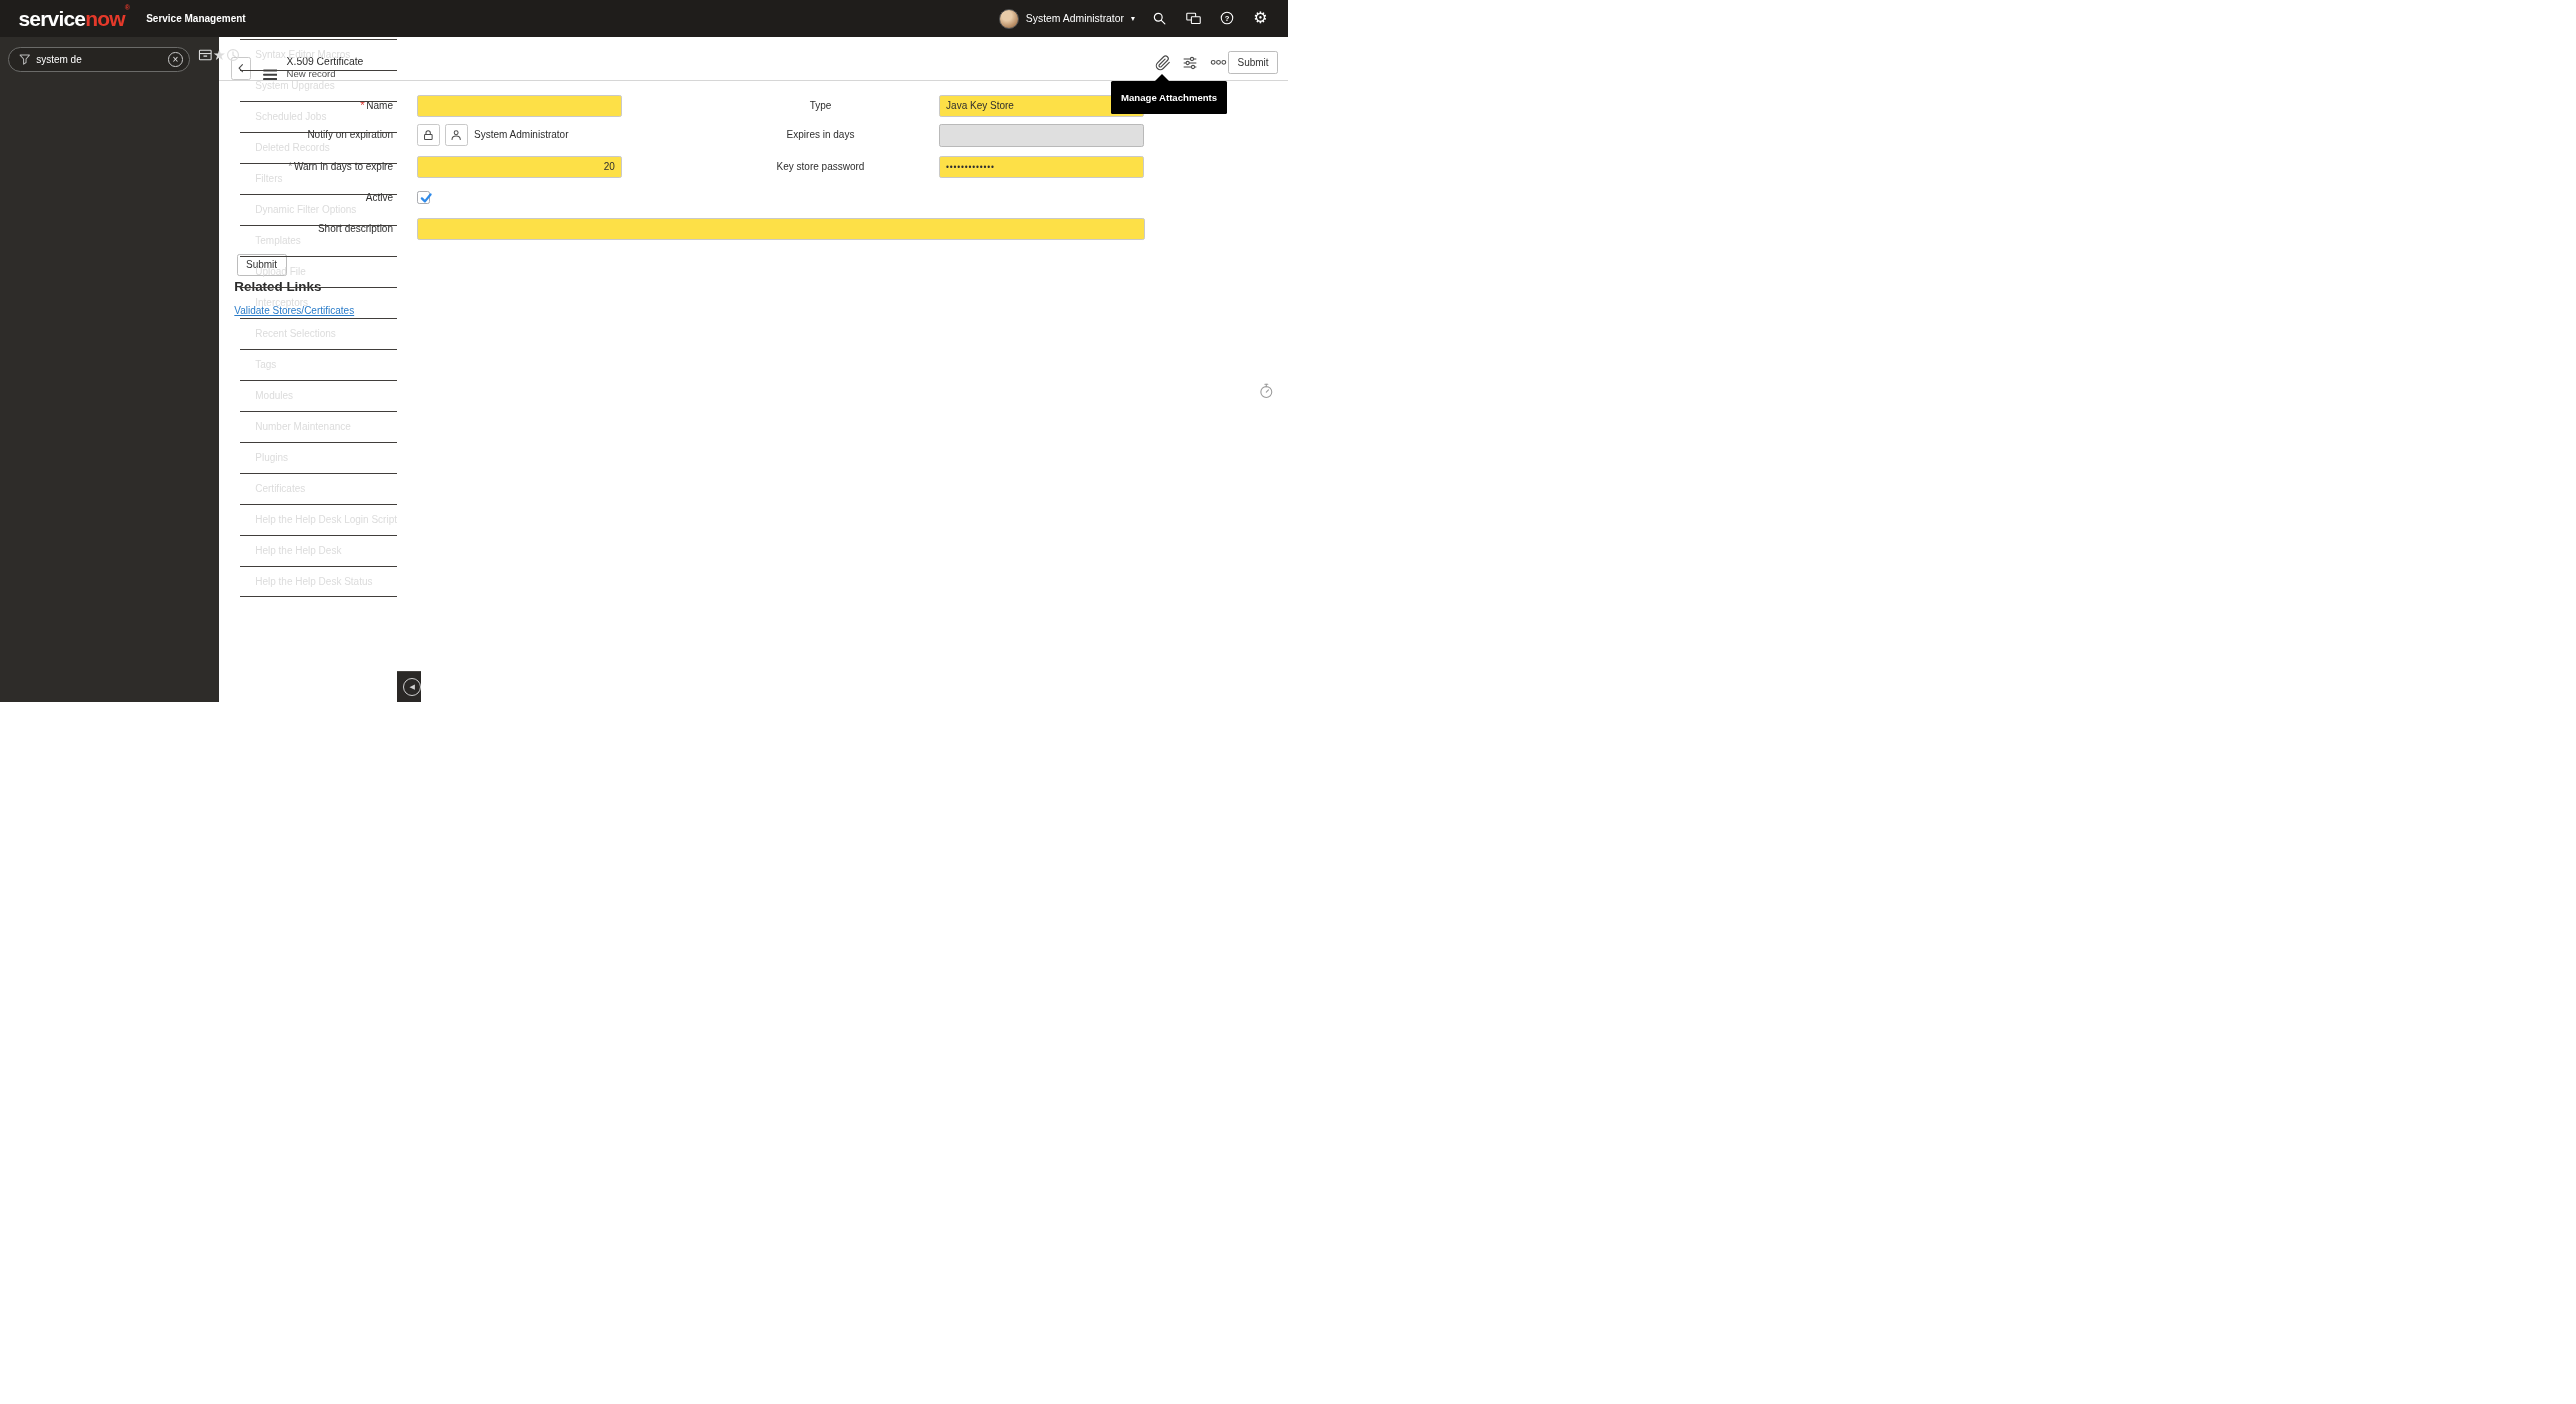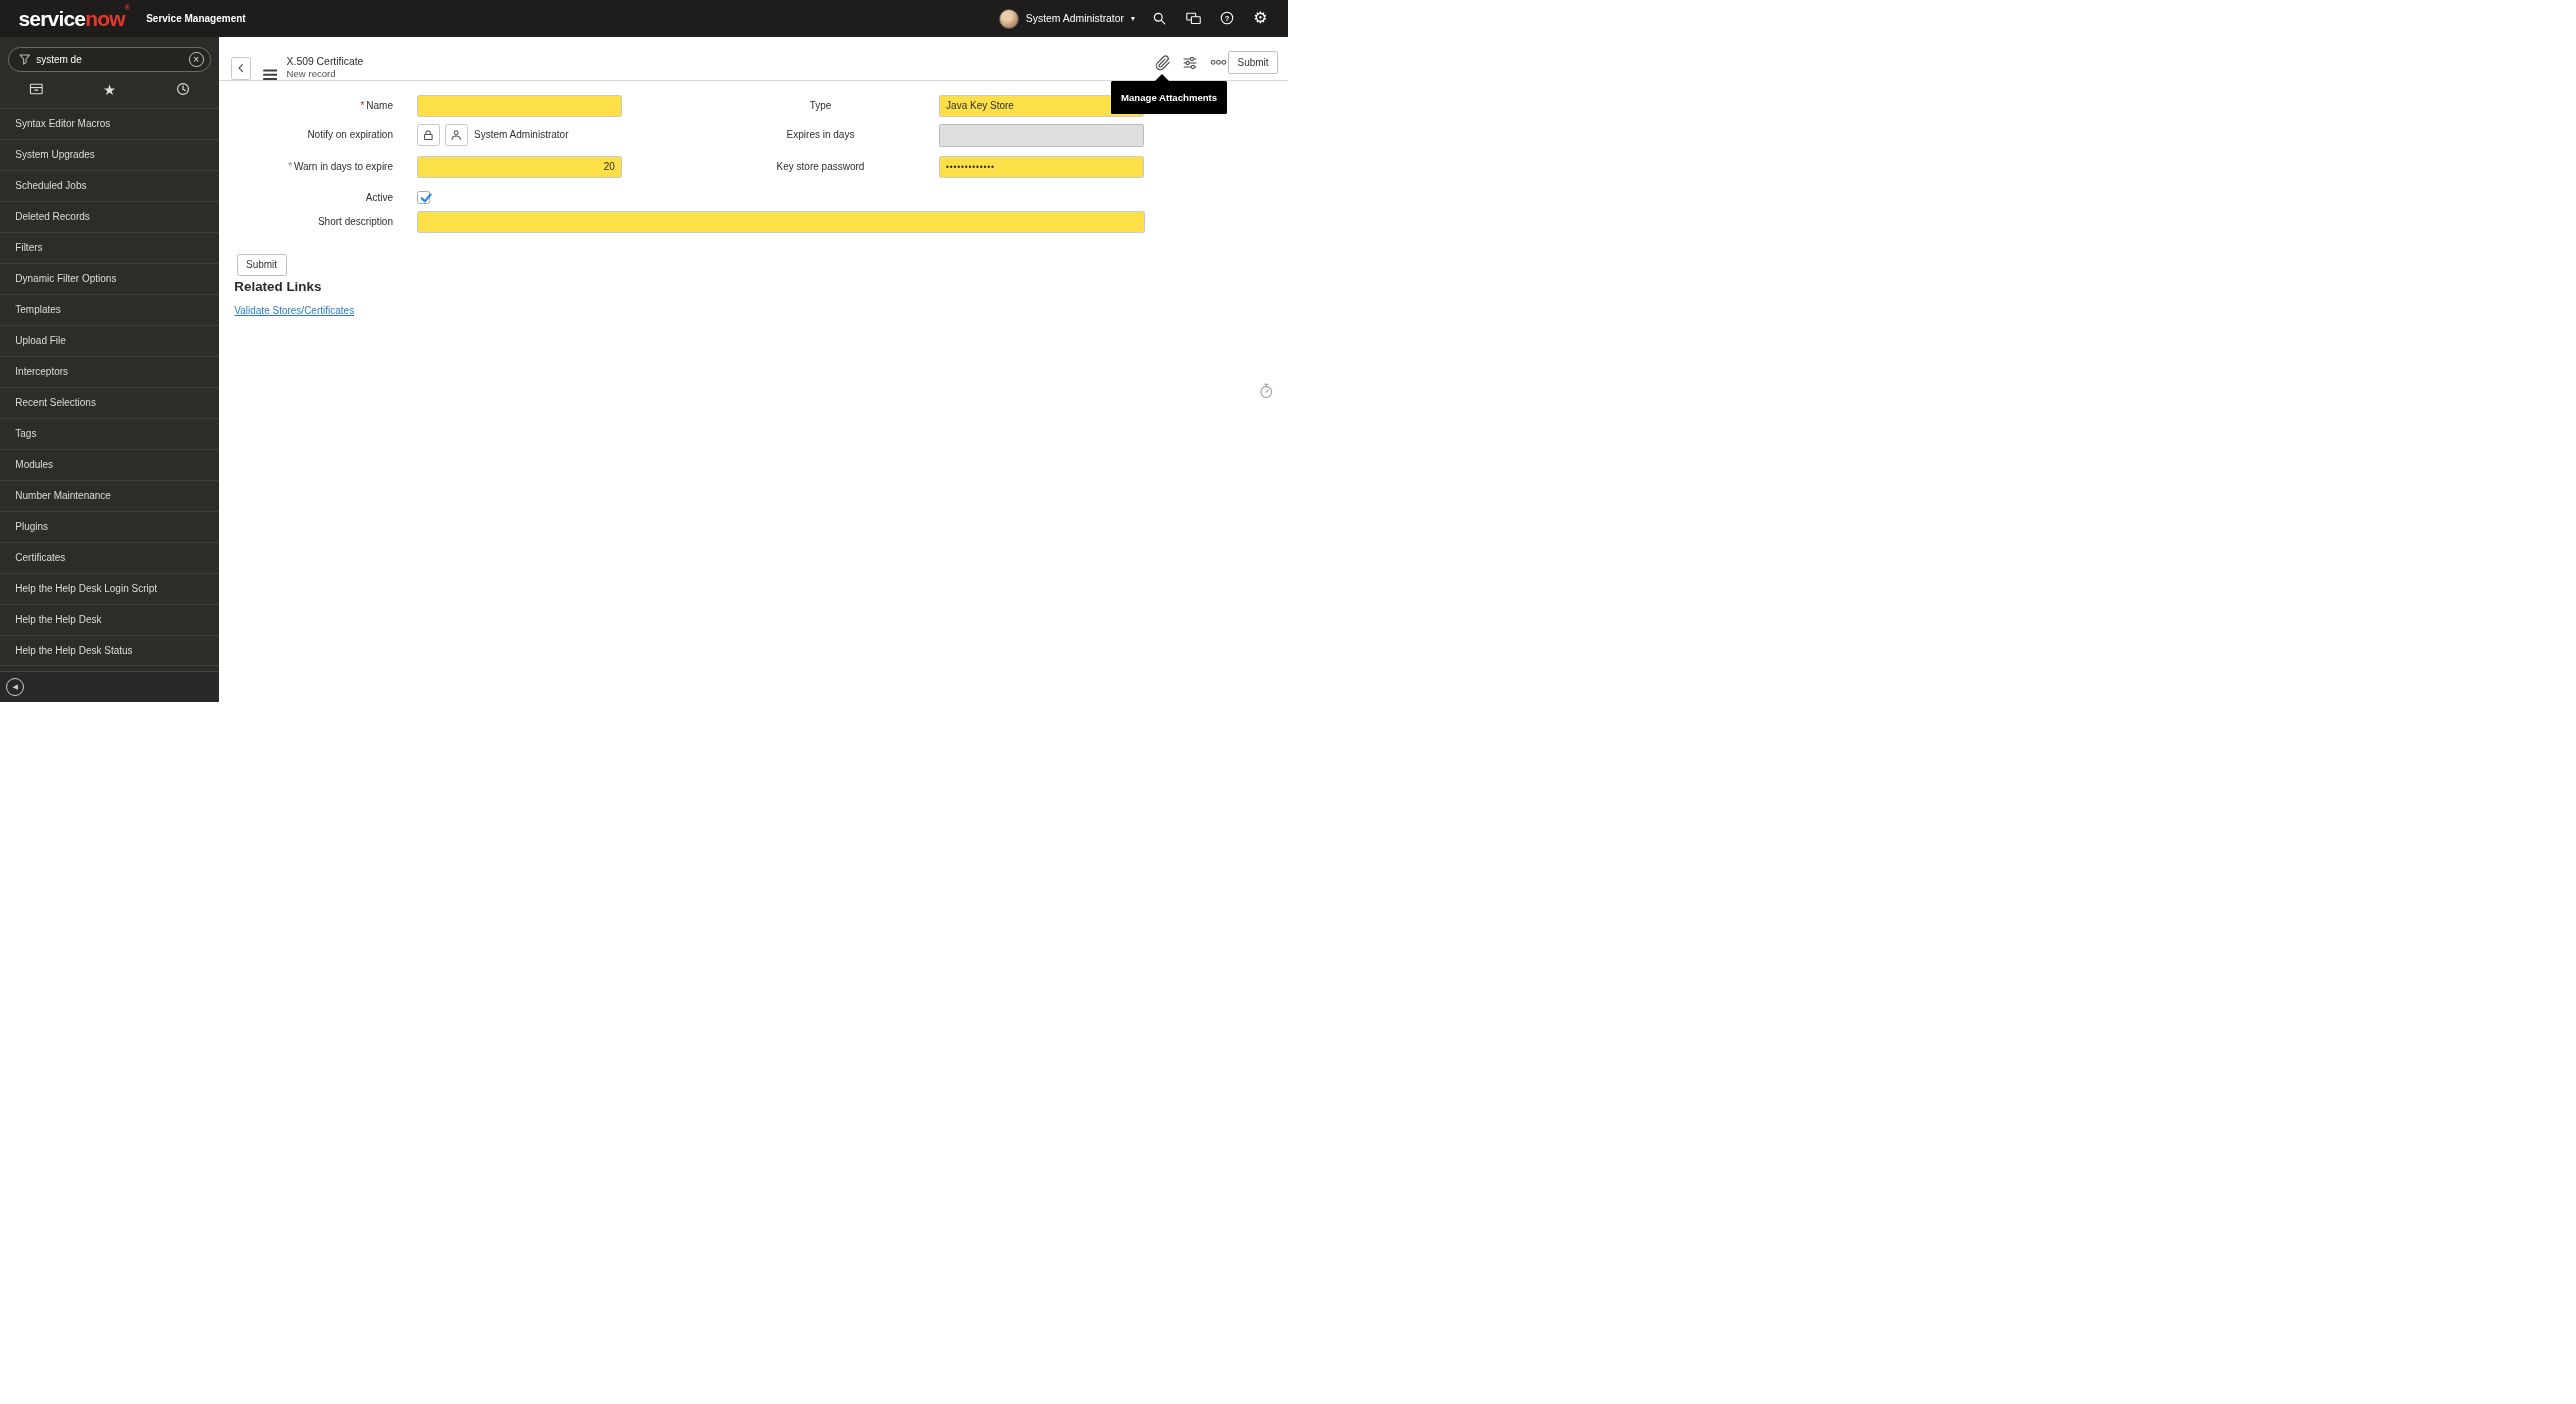--- a/index.html
+++ b/index.html
@@ -21,21 +21,21 @@
     background:radial-gradient(circle at 38% 32%, #e8cba8 0 30%, #b58a62 70%, #6d4f38 100%);
     border:0.8px solid #555; }
   .user-name { color:#fff; font-size:10.4px; }
   .caret { color:#fff; font-size:7.7px; }
   .hdr-icon { width:18.4px; height:18.4px; display:flex; align-items:center; justify-content:center;
     background:none; border:none; cursor:pointer; }
   .gear-glyph { color:#fff; font-size:16px; line-height:18.4px; }
 
   
   .sidebar { position:absolute; top:37px; left:0; width:219px; bottom:0; background:#2e2c29;
-    display:flex; flex-direction:column; z-index:50; }
+    display:flex; flex-direction:row; z-index:50; }
   .search-box { margin:10px 8.4px 0 8.4px; height:24.5px; border:0.8px solid #6b6b69; border-radius:12.3px;
     background:#262421; display:flex; align-items:center; padding:0 6.1px 0 9.2px; }
   .search-box input { flex:1; background:transparent; border:none; outline:none; color:#fff;
     font-size:10px; margin-left:6.1px; font-family:inherit; }
   .clear-btn { width:14.6px; height:14.6px; border-radius:50%; border:1.2px solid #c9c9c9; background:none;
     color:#e3e3e3; font-size:10px; line-height:11.5px; text-align:center; cursor:pointer; padding:0; flex:none; }
   .nav-tabs { height:35px; display:flex; align-items:center; }
   .nav-tab { flex:1; display:flex; align-items:center; justify-content:center; background:none;
     border:none; cursor:pointer; height:100%; }
   .star-glyph { color:#dcdcdc; font-size:14.6px; }
@@ -74,21 +74,21 @@
     font-size:9.6px; font-weight:bold; padding:11px 10px; border-radius:1.5px; z-index:100; white-space:nowrap; }
   .tooltip::before { content:""; position:absolute; top:-14px; left:44px;
     border:7px solid transparent; border-bottom-color:#000; }
 
   
   .form-area { position:relative; height:629px; }
   .flabel { position:absolute; left:0; width:174px; text-align:right; font-size:10px; color:#2e2e2e; line-height:21.5px; }
   .flabel-r { position:absolute; left:506px; width:191px; text-align:center; font-size:10px; color:#2e2e2e; line-height:21.5px; }
   .req-red { color:#d9342b; font-size:11.5px; margin-right:1.5px; }
   .req-gray { color:#8f8f8f; font-size:11.5px; margin-right:1.5px; }
-  .r1 { top:14px; } .r2 { top:43px; } .r3 { top:75px; } .r4 { top:110px; } .r5 { top:130px; }
+  .r1 { top:14px; } .r2 { top:43px; } .r3 { top:75px; } .r4 { top:110px; } .r5 { top:137px; }
   .fld { position:absolute; left:198px; width:205px; height:21.5px; border:0.8px solid #c9c9c9;
     border-radius:2.3px; font-size:10px; padding:0 6.1px; font-family:inherit; color:#2e2e2e; background:#fde047; }
   .fld-r { left:720px; }
   .num { text-align:right; }
   .pwd { font-size:8.4px; letter-spacing:0.8px; }
   .disabled-fld { background:#dfdfdf; border:0.8px solid #b9b9b9; height:23px; }
   .select-fld { line-height:20px; cursor:pointer; }
   .select-caret { position:absolute; right:6.1px; top:0; color:#777; font-size:7.7px; line-height:20px; }
   .wide { width:728px; }
   .mini-btn { position:absolute; width:23px; height:22px; border:0.8px solid #c9c9c9; border-radius:2.3px;

